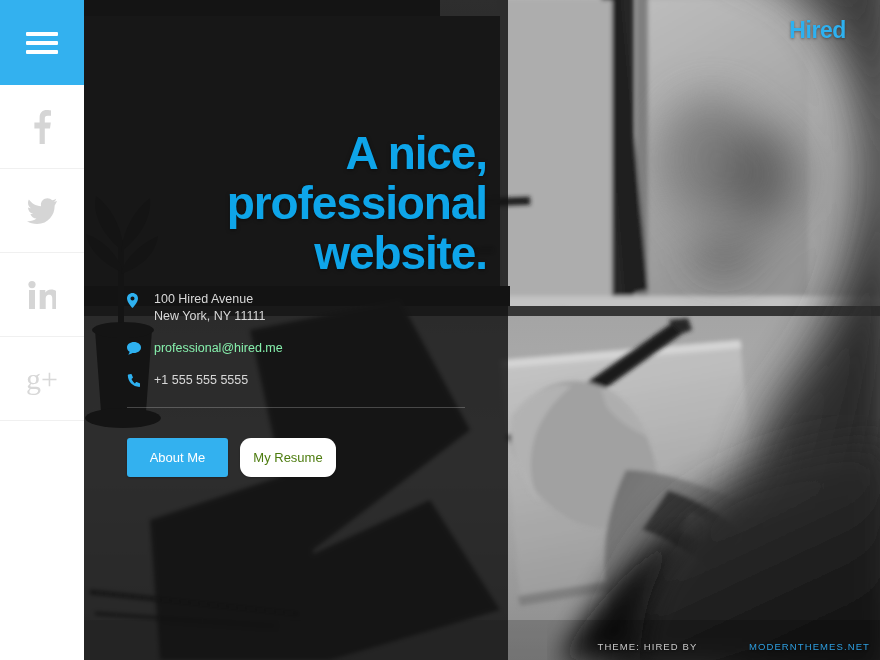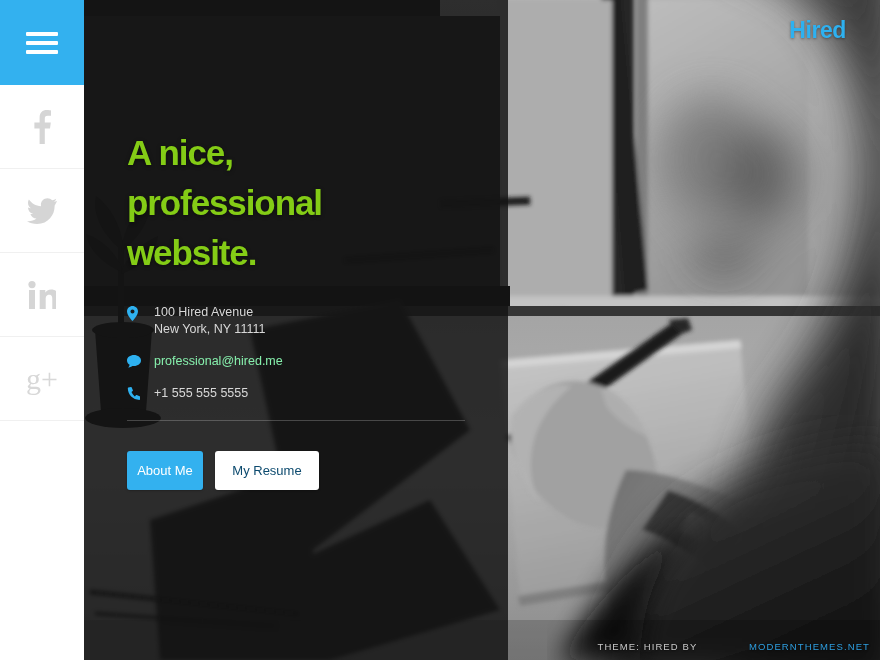--- a/index.html
+++ b/index.html
@@ -54,44 +54,45 @@
   #logo {
     position:absolute; right:34px; top:17px; z-index:30;
     color:#2eb1f0; font-size:23px; font-weight:bold; letter-spacing:-0.4px;
     text-shadow:0 1px 3px rgba(0,0,0,0.4);
   }
 
   
   #content { position:absolute; left:127px; top:0; z-index:30; width:360px; }
   #headline {
     margin-top:128px;
-    color:#84cc16; font-size:35px; line-height:50px; font-weight:bold;
+    color:#0ea5e9; font-size:46px; line-height:50px; font-weight:bold;
     letter-spacing:-1.1px;
     text-shadow:0 1px 4px rgba(0,0,0,0.45);
-  }
-  #contact { margin-top:26px; }
+    text-align:right;
+  }
+  #contact { margin-top:13px; }
   .crow { display:flex; align-items:flex-start; margin-bottom:15px; }
   .cicon {
     width:27px; flex:0 0 27px; color:#2eb1f0; padding-top:2px;
     display:flex; justify-content:flex-start;
   }
   .ctext { font-size:12.5px; line-height:17px; color:#d8d8d8; }
   .ctext.link { color:#86efac; cursor:pointer; }
   #divider {
     width:338px; height:1px; background:rgba(255,255,255,0.22);
     margin-top:18px;
   }
   #buttons { margin-top:30px; display:flex; gap:12px; }
   .btn {
     height:39px; display:flex; align-items:center; justify-content:center;
     font-size:13px; border-radius:3px; cursor:pointer;
     box-shadow:0 1px 2px rgba(0,0,0,0.25);
   }
-  #btn-about { width:76px; background:#33b1ef; color:#ffffff; }
-  #btn-resume { width:104px; background:#ffffff; color:#0c4a6e; }
+  #btn-about { width:101px; background:#33b1ef; color:#ffffff; }
+  #btn-resume { width:96px; background:#ffffff; color:#4d7c0f;border-radius:11px; }
 
   
   #footer {
     position:absolute; right:10px; bottom:8px; z-index:30;
     font-size:9.5px; letter-spacing:1.1px; color:#c9c9c9;
     text-shadow:0 1px 2px rgba(0,0,0,0.6);
   }
   #footer .credit-link { color:#2f9fe0; cursor:pointer;padding-left:48px; }
 </style>
 </head>

